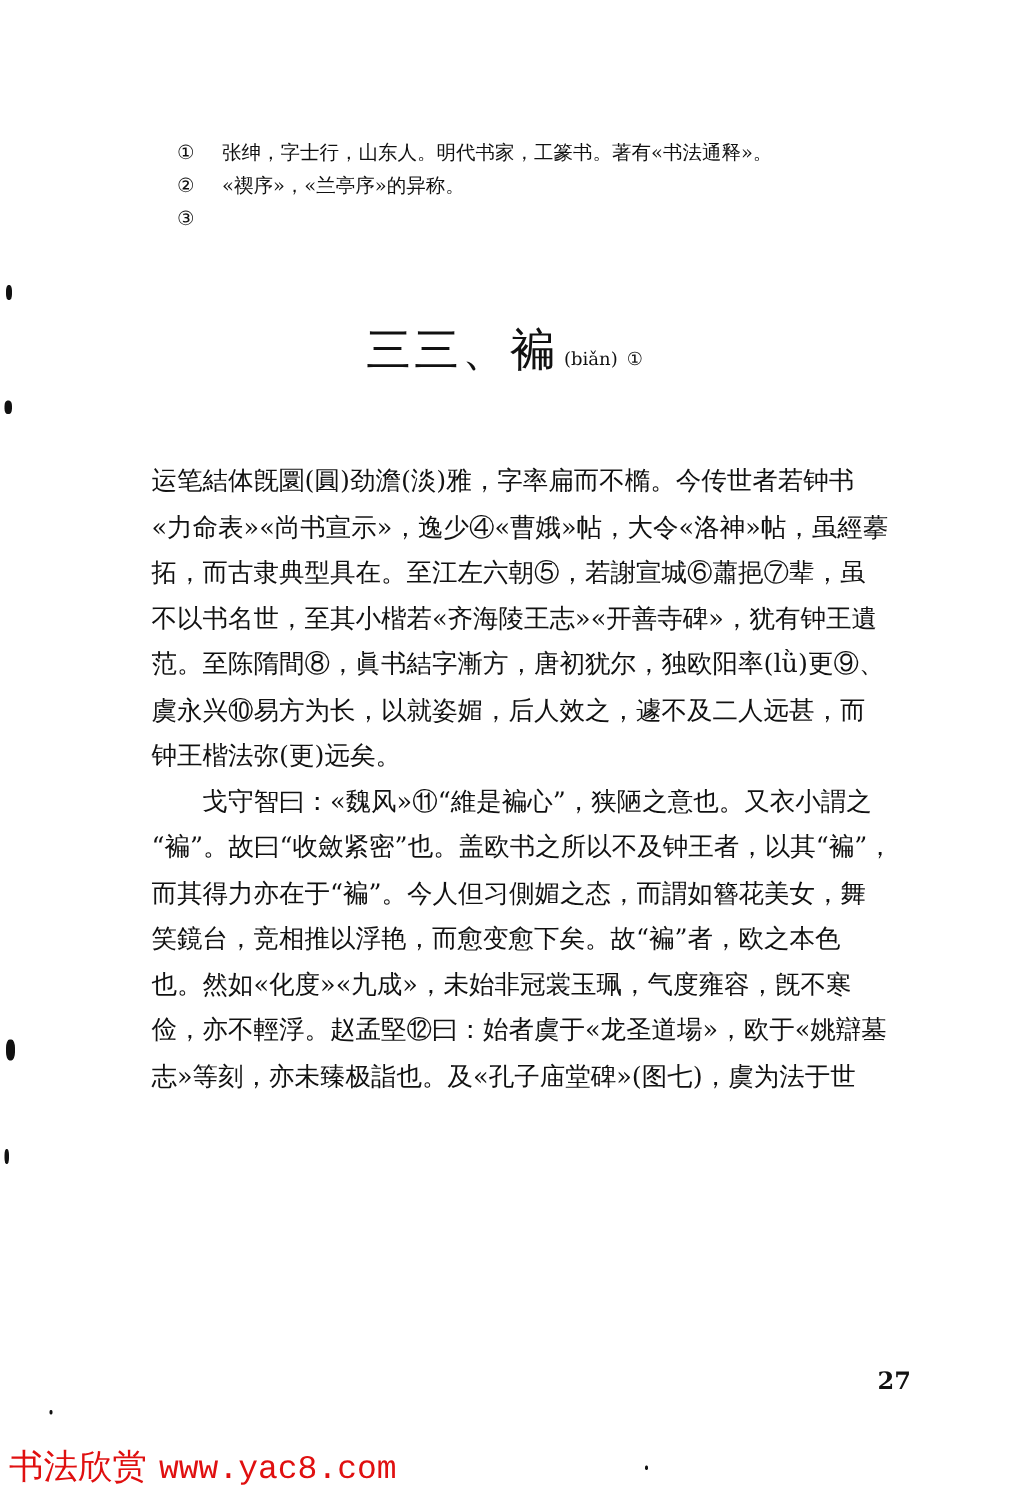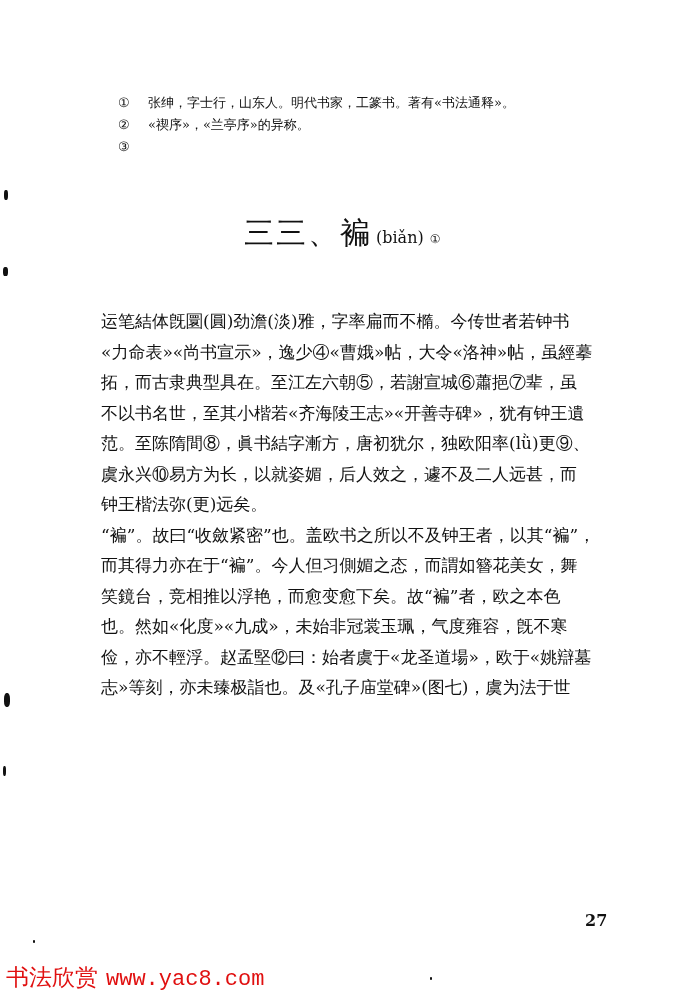--- a/index.html
+++ b/index.html
@@ -5,21 +5,21 @@
     html, body { margin: 0; padding: 0; }
     body {
       width: 684px; height: 1007px; background: #ffffff; position: relative; overflow: hidden;
       font-family: "DejaVu Serif", "Liberation Serif", serif; color: #111111;
     }
     .page { position: absolute; left: 0; top: 0; width: 684px; height: 1007px; }
     .footnotes { position: absolute; left: 118px; top: 92px; width: 500px; font-size: 13px; line-height: 22px; }
     .fn { display: flex; }
     .fn-num { width: 30px; flex: none; }
     .title { position: absolute; left: 244px; top: 213px; font-size: 30px; letter-spacing: 2px; white-space: nowrap; }
-    .title .pinyin { font-size: 16px; letter-spacing: 0; margin-left: 4px; }
+    .title .pinyin { font-size: 12px; letter-spacing: 0; margin-left: 4px; }
     .title .note { font-size: 12px; margin-left: 6px; letter-spacing: 0; }
     .body { position: absolute; left: 101px; top: 286px; width: 531px; font-size: 17px; line-height: 30.5px; }
     .para { margin: 0; text-indent: 2em; text-align: justify; }
     .line { display: block; white-space: nowrap; text-indent: 0; }
     .line.first { padding-left: 34px; }
     .gap { height: 20px; }
     .page-num { position: absolute; left: 585px; top: 911px; font-size: 16px; font-weight: bold; }
     .watermark { position: absolute; left: 6px; top: 962px; font-size: 23px; color: #e01010; white-space: nowrap; font-family: "DejaVu Serif", serif; }
     .watermark .url { font-family: "Liberation Mono", "DejaVu Sans Mono", monospace; font-size: 22px; margin-left: 8px; text-align: right; }
     .mark { position: absolute; background: #111; border-radius: 40%; }
@@ -52,20 +52,21 @@
     <div class="para">
       <span class="line">运笔結体旣圜(圓)劲澹(淡)雅，字率扁而不橢。今传世者若钟书</span>
       <span class="line">«力命表»«尚书宣示»，逸少④«曹娥»帖，大令«洛神»帖，虽經摹</span>
       <span class="line">拓，而古隶典型具在。至江左六朝⑤，若謝宣城⑥蕭挹⑦辈，虽</span>
       <span class="line">不以书名世，至其小楷若«齐海陵王志»«开善寺碑»，犹有钟王遺</span>
       <span class="line">范。至陈隋間⑧，眞书結字漸方，唐初犹尔，独欧阳率(lǜ)更⑨、</span>
       <span class="line">虞永兴⑩易方为长，以就姿媚，后人效之，遽不及二人远甚，而</span>
       <span class="line">钟王楷法弥(更)远矣。</span>
     </div>
     <div class="para">
+      <span class="line first">戈守智曰：«魏风»⑪“維是褊心”，狭陋之意也。又衣小謂之</span>
       <span class="line">“褊”。故曰“收斂紧密”也。盖欧书之所以不及钟王者，以其“褊”，</span>
       <span class="line">而其得力亦在于“褊”。今人但习側媚之态，而謂如簪花美女，舞</span>
       <span class="line">笑鏡台，竞相推以浮艳，而愈变愈下矣。故“褊”者，欧之本色</span>
       <span class="line">也。然如«化度»«九成»，未始非冠裳玉珮，气度雍容，旣不寒</span>
       <span class="line">俭，亦不輕浮。赵孟堅⑫曰：始者虞于«龙圣道場»，欧于«姚辯墓</span>
       <span class="line">志»等刻，亦未臻极詣也。及«孔子庙堂碑»(图七)，虞为法于世</span>
     </div>
   </div>
 
   <div class="page-num">27</div>

